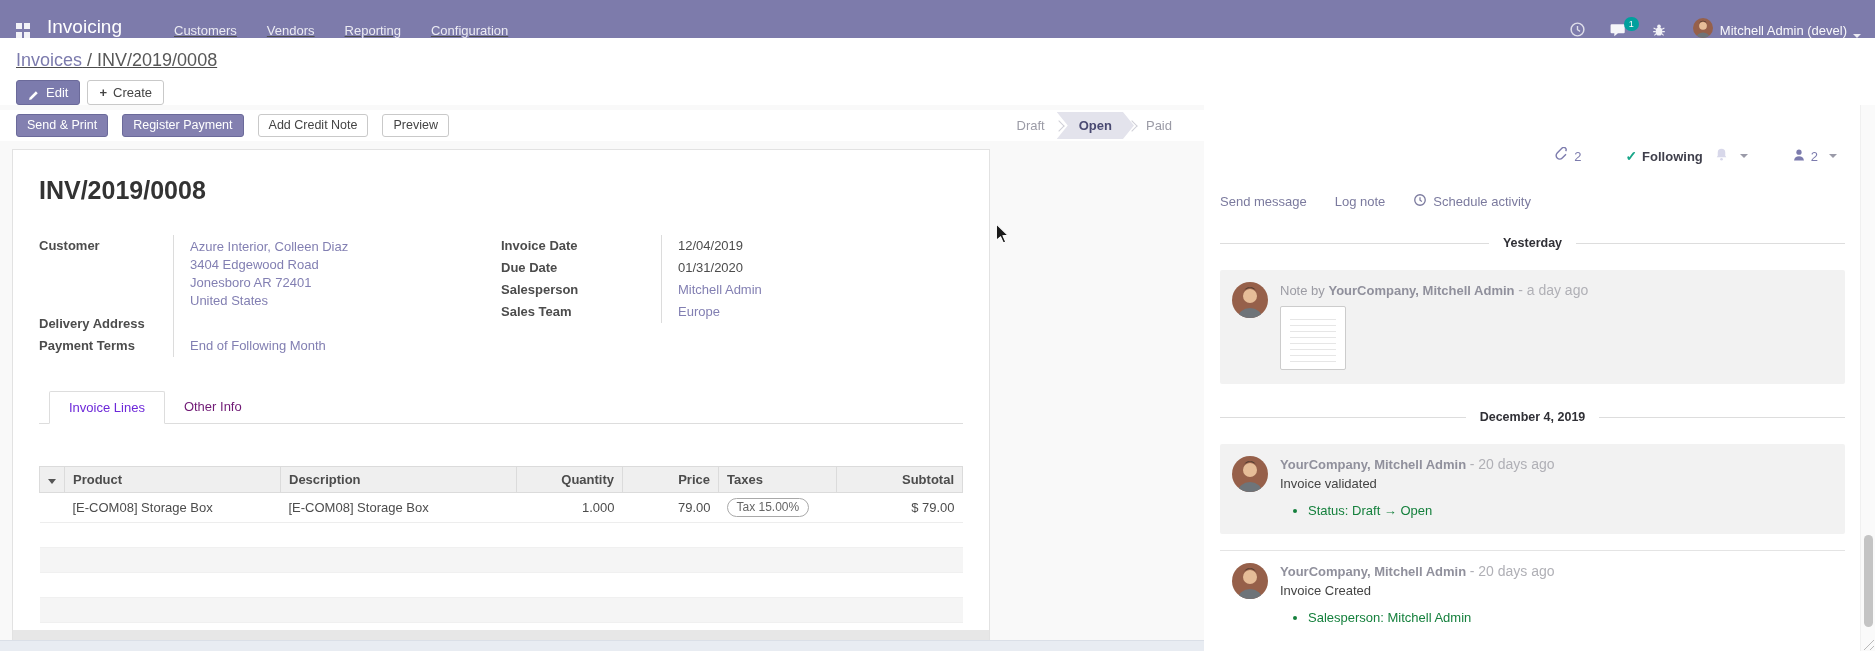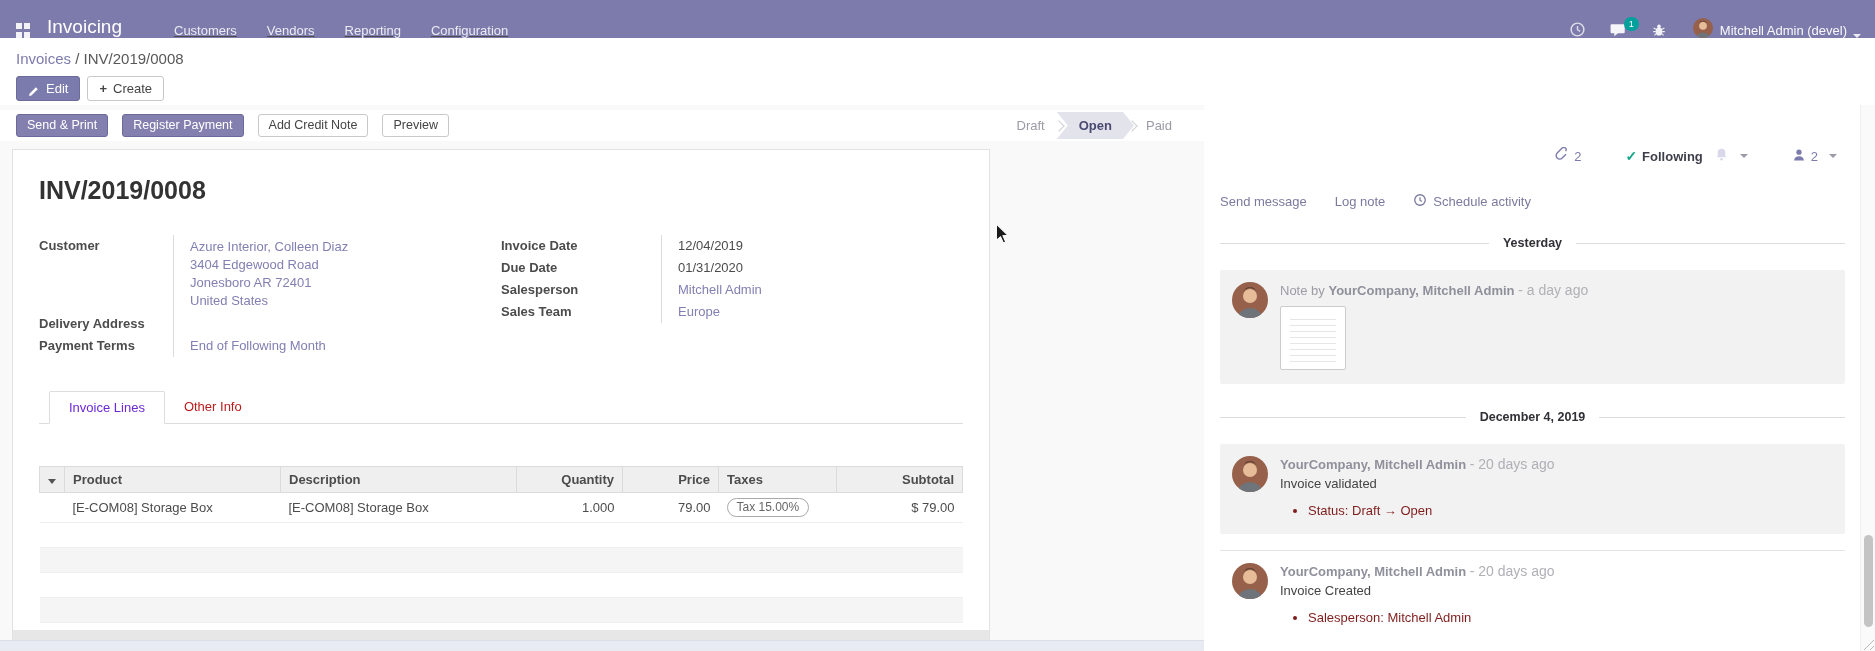--- a/index.html
+++ b/index.html
@@ -20,21 +20,21 @@
   .avatar { border-radius:50%; overflow:hidden; flex:0 0 auto; }
   .avatar svg { display:block; }
   .nav .avatar { width:20px; height:20px; margin-left:26px; margin-right:7px; }
   .username { color:rgba(255,255,255,.95); }
   .caret { display:inline-block; width:0; height:0; border-left:4px solid transparent; border-right:4px solid transparent;
     border-top:4px solid rgba(255,255,255,.85); margin-left:6px; }
   .caret.gray { border-top-color:#9a9aa8; }
 
   
   .cp { height:67px; background:#fff; position:relative; padding:12px 16px 0; }
-  .breadcrumb { font-size:15px; }
+  .breadcrumb { font-size:18px;text-decoration:underline; }
   .bc-parent { color:#7c7bad; cursor:pointer; }
   .bc-sep, .bc-current { color:#585858; }
   .cp-buttons { margin-top:9px; display:flex; gap:7px; }
   .btn { font-size:13px; padding:3px 11px; border-radius:3px; border:1px solid #c9c9c9; background:#fff; color:#444;
     display:inline-flex; align-items:flex-end; gap:6px; cursor:pointer; line-height:17px; white-space:nowrap; }
   .btn.primary { background:#7c7bad; border-color:#6b6a9a; color:#fff; }
   .btn .bicon { display:inline-flex; }
   .center-btns { position:absolute; left:777px; top:88px; display:flex; }
   .center-btns .btn:first-child { border-radius:3px 0 0 3px; }
   .center-btns .btn:last-child { border-radius:0 3px 3px 0; border-left:none; }
@@ -64,21 +64,21 @@
   .frow { display:flex; line-height:16px; }
   .flabel { width:134px; font-weight:bold; padding:3px 0; flex:0 0 auto; }
   .fcol.right .flabel { width:160px; }
   .fval { flex:1; border-left:1px solid #dcdcdc; padding:3px 0 3px 16px; min-height:22px; }
   .link { color:#827fb2; cursor:pointer; }
   .addr div { padding:1px 0; }
 
   .tabs { margin-top:34px; border-bottom:1px solid #ddd; display:flex; padding-left:10px; }
   .tab { padding:8px 19px; cursor:pointer; }
   .tab.active { background:#fff; border:1px solid #ddd; border-bottom:1px solid #fff; margin-bottom:-1px; color:#6d28d9; border-radius:2px 2px 0 0; }
-  .tab.inactive { color:#b91c1c; }
+  .tab.inactive { color:#701a75; }
 
   .lines { margin-top:42px; width:100%; border-collapse:collapse; }
   .lines th { background:#efefef; border:1px solid #dbdbdb; font-weight:bold; color:#4c4c4c;
     padding:5px 8px; text-align:left; }
   .lines th.r, .lines td.r { text-align:right; }
   .lines td { padding:5px 8px; border-bottom:1px solid #ededed; }
   .sort-caret { display:inline-block; width:0; height:0; border-left:4px solid transparent; border-right:4px solid transparent; border-top:5px solid #555; }
   .tax-pill { display:inline-block; border:1px solid #a9a9a9; border-radius:11px; padding:0 9px; font-size:12px; color:#666; background:#fff; line-height:17px; }
   tr.empty td { height:25px; border-bottom:1px solid #f0f0f0; }
   tr.empty.stripe td { background:#f5f5f5; }
@@ -101,21 +101,21 @@
   .ch-link { color:#7b7a9e; cursor:pointer; display:inline-flex; align-items:center; gap:6px; }
   .separator { display:flex; align-items:center; gap:14px; margin:26px 0 0; color:#303036; font-weight:bold; font-size:12.5px; }
   .separator .line { flex:1; height:1px; background:#ddd; }
   .msg { background:#f2f2f2; margin-top:20px; padding:12px 12px 14px; display:flex; gap:12px; border-radius:2px; }
   .msg.plain { background:#fff; border-top:1px solid #e4e4e4; margin-top:16px; border-radius:0; }
   .msg .avatar { width:36px; height:36px; }
   .msg-head { color:#9c9ca4; }
   .msg-author { font-weight:bold; color:#90909c; cursor:pointer; }
   .msg-time { font-size:14px; color:#b0b0b6;margin-top:20px; }
   .msg-body { margin-top:4px; color:#444; }
-  .msg-bullets { margin:12px 0 0 28px; color:#7f1d1d; }
+  .msg-bullets { margin:12px 0 0 28px; color:#15803d; }
   .msg-bullets li { margin:2px 0; }
   .thumb { margin-top:8px; width:66px; height:64px; background:#fff; border:1px solid #ccc; border-radius:2px; padding:7px 9px; cursor:pointer; }
   .thumb .tlines { width:100%; height:100%;
     background:repeating-linear-gradient(#fff 0 5px, #e6e6e6 5px 6px); }
   .ch-scroll { position:absolute; right:0; top:0; bottom:0; width:15px; background:#fafafa; border-left:1px solid #f0f0f0; }
   .ch-thumb { position:absolute; top:430px; left:3px; width:9px; height:92px; background:#c4c4c4; border-radius:5px; }
   .grip { position:absolute; right:1px; bottom:1px; width:13px; height:13px;
     background:repeating-linear-gradient(135deg, transparent 0 3px, #b9b9b9 3px 4px);
     clip-path:polygon(100% 0, 100% 100%, 0 100%); cursor:nwse-resize; }
 </style>

